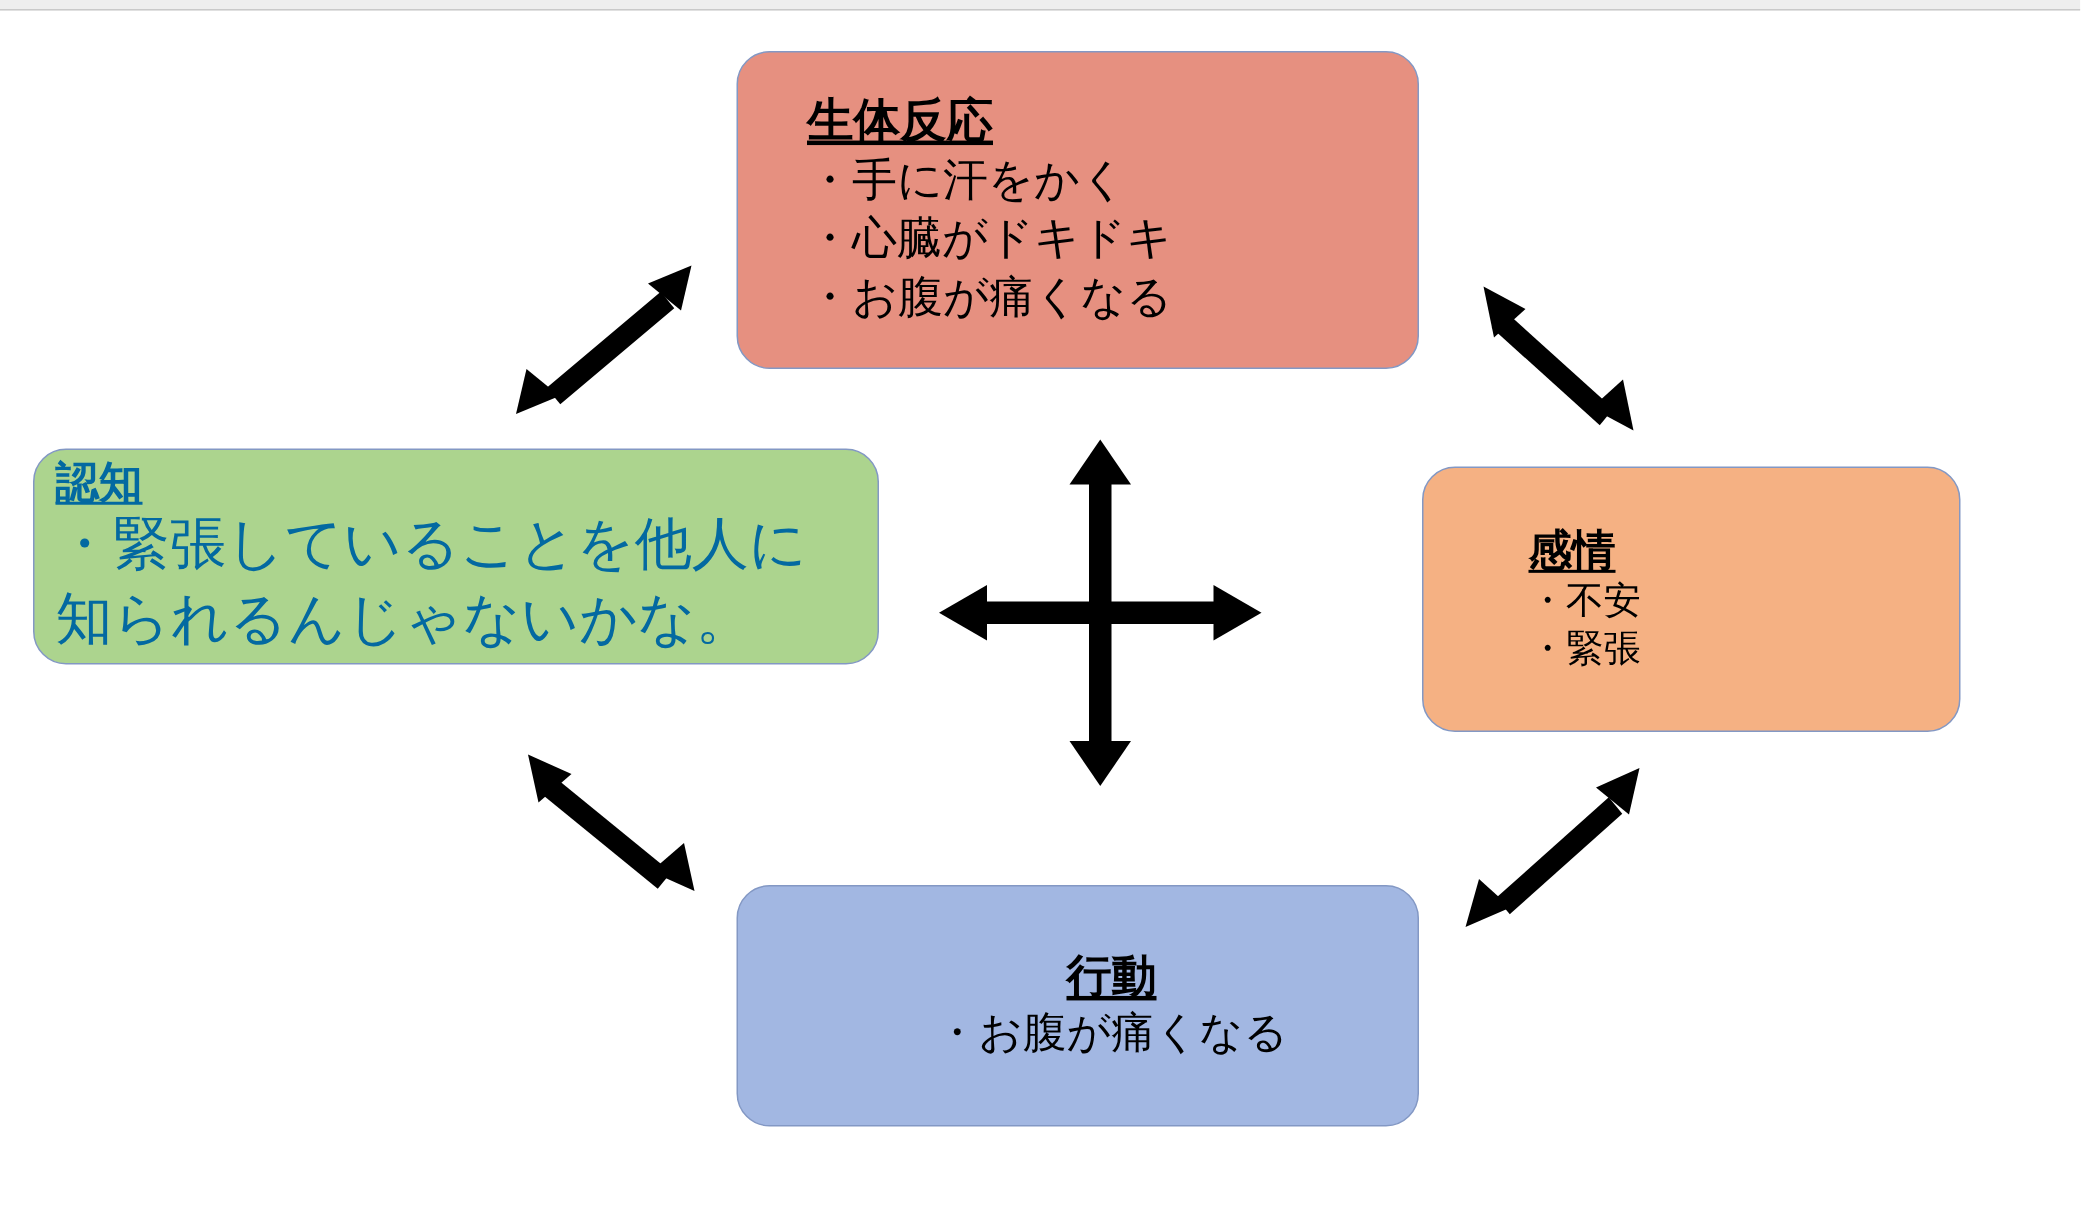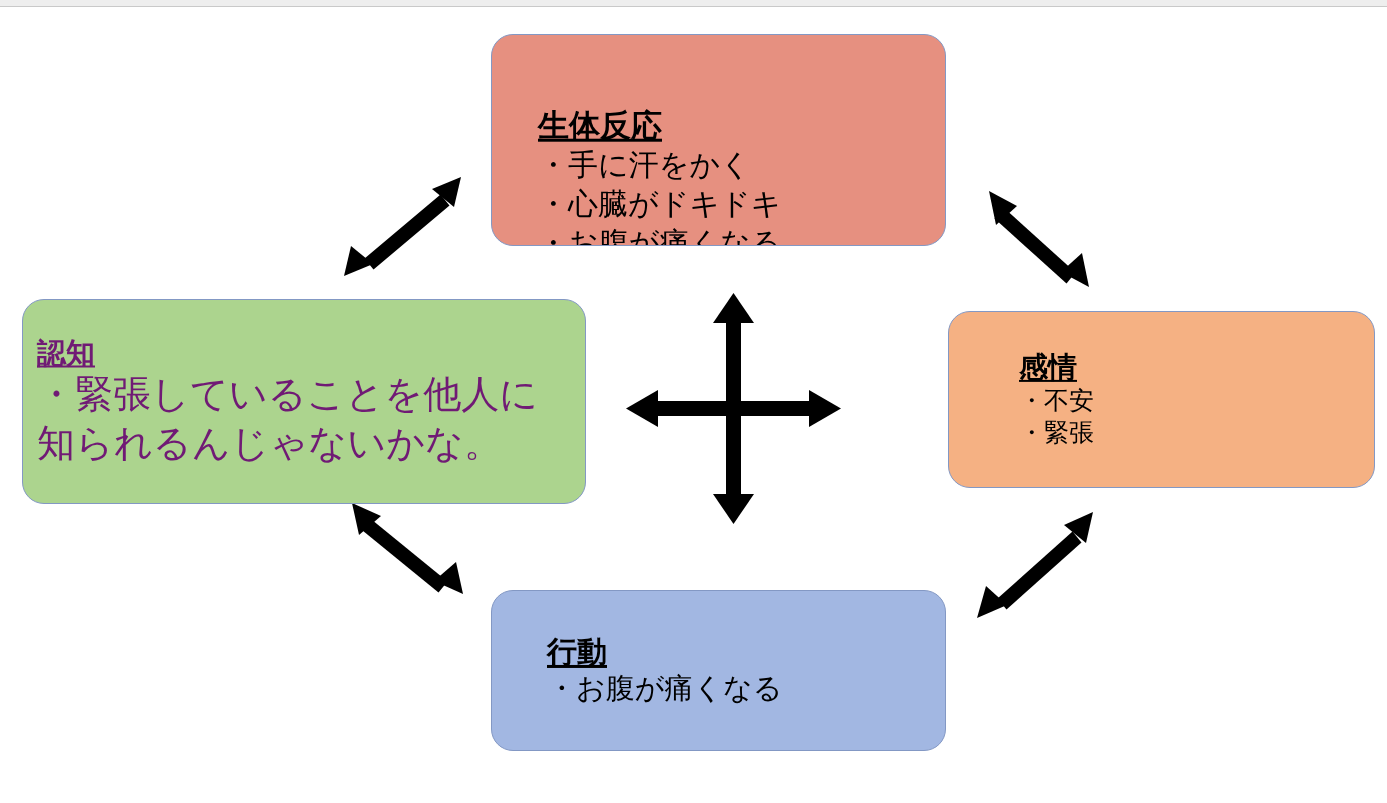--- a/index.html
+++ b/index.html
@@ -56,48 +56,48 @@
     line-height: 1.30;
     font-weight: 400;
   }
 
   
   #node-bodily {
     left: 491px;  top: 34px;  width: 455px;  height: 212px;
     background: #e69080;
     color: #000000;
   }
-  #node-bodily .node-inner { text-align: left; padding-left: 46px; margin-top: 44px; }
+  #node-bodily .node-inner { text-align: left; padding-left: 46px; }
   #node-bodily .node-title { font-size: 31px; margin-bottom: 1px; }
   #node-bodily .node-line  { font-size: 30px; }
 
   #node-cognition {
-    left: 22px;  top: 299px;  width: 564px;  height: 205px;
+    left: 22px;  top: 299px;  width: 564px;  height: 144px;
     background: #acd48e;
-    color: #701a75;
+    color: #0369a1;
   }
   #node-cognition .node-inner { text-align: left; padding-left: 14px; padding-right: 14px; }
   #node-cognition .node-title { font-size: 29px; margin-bottom: 0px; }
   #node-cognition .node-line  { font-size: 38px; }
 
   #node-emotion {
-    left: 948px;  top: 311px;  width: 427px;  height: 177px;
+    left: 948px;  top: 311px;  width: 359px;  height: 177px;
     background: #f5b183;
     color: #000000;
   }
   #node-emotion .node-inner { text-align: left; padding-left: 70px; }
   #node-emotion .node-title { font-size: 29px; margin-bottom: 1px; }
   #node-emotion .node-line  { font-size: 25px; }
 
   #node-behavior {
     left: 491px;  top: 590px;  width: 455px;  height: 161px;
     background: #a2b7e2;
     color: #000000;
   }
-  #node-behavior .node-inner { text-align: left; padding-left: 55px; }
+  #node-behavior .node-inner { text-align: center; padding-left: 55px; }
   #node-behavior .node-title { font-size: 30px; margin-bottom: 1px; }
   #node-behavior .node-line  { font-size: 29px; }
 
   
   #arrows {
     position: absolute;
     left: 0; top: 0;
     width: 1387px; height: 803px;
     pointer-events: none;
   }

